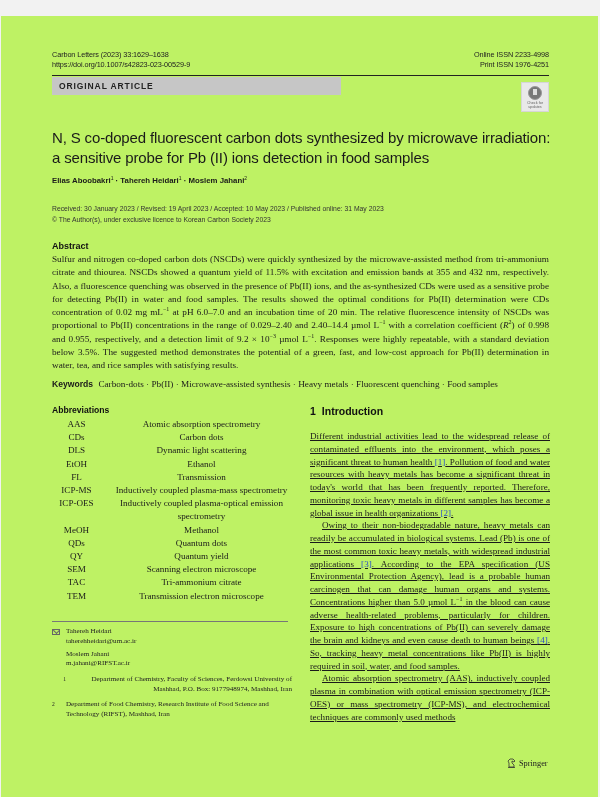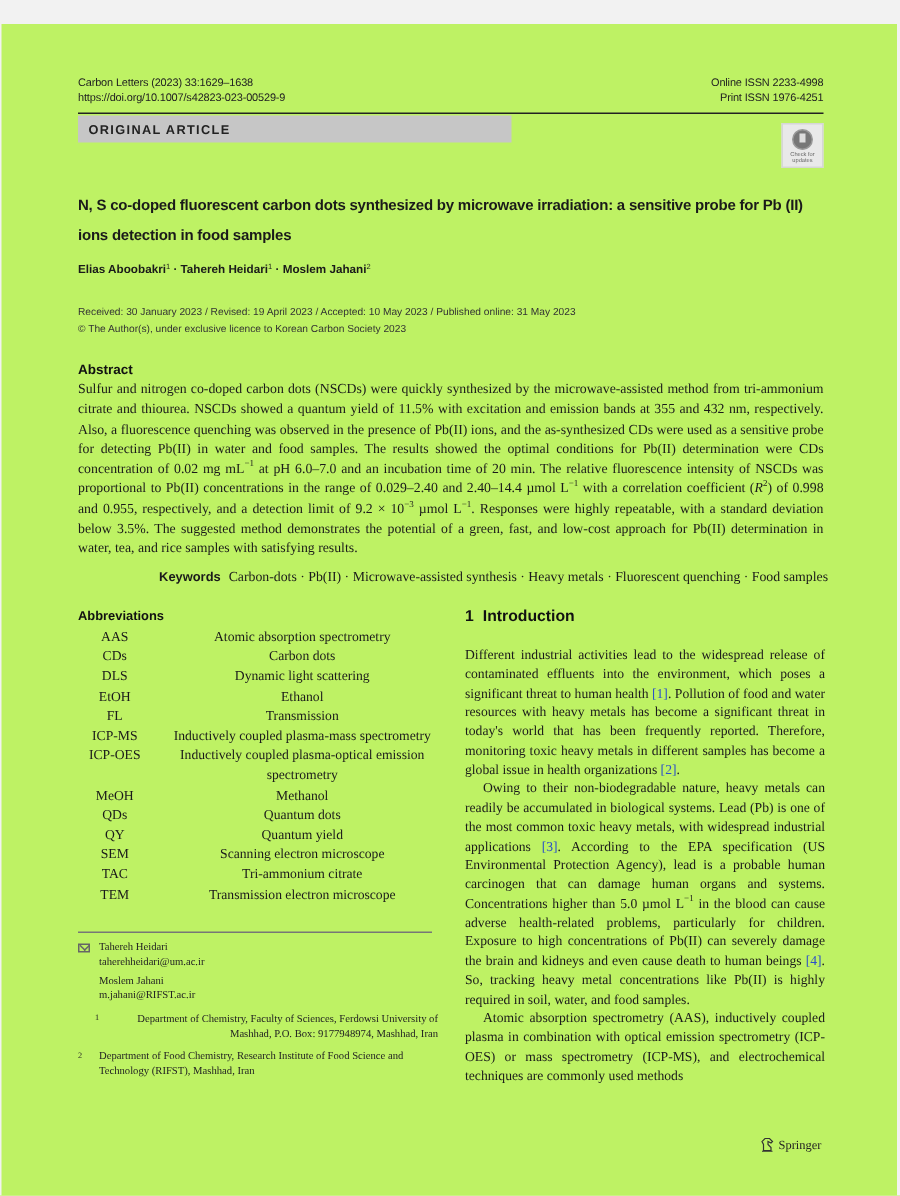--- a/index.html
+++ b/index.html
@@ -27,34 +27,34 @@
   .check-badge .circ {
     width: 12px; height: 12px; border-radius: 50%; background: #777; margin: 3px auto 1px auto; position: relative;
     border: 1px solid #999;
   }
   .check-badge .circ::after {
     content: ""; position: absolute; left: 4px; top: 2px; width: 4px; height: 6px; background: #ddd;
   }
   .check-badge .txt { font-size: 3.8px; line-height: 4.3px; color: #666; }
 
   .title {
-    left: 51px; top: 112px; width: 500px; font-size: 10px; font-weight: bold; color: #1a1a1a;
+    left: 51px; top: 112px; width: 500px; font-size: 15px; font-weight: normal; color: #1a1a1a;
     line-height: 19.5px; letter-spacing: -0.15px;
   }
   .authors { left: 51px; top: 159px; font-size: 7.8px; font-weight: bold; color: #1a1a1a; }
   .authors sup { font-size: 5px; font-weight: normal; vertical-align: 3px; }
   .dates { left: 51px; top: 188px; font-size: 6.8px; color: #333; line-height: 10.5px; }
 
   .abstract-head { left: 51px; top: 225px; font-size: 9px; font-weight: bold; color: #111; }
   .abstract-body {
     left: 51px; top: 237px; width: 497px; font-size: 9.2px; line-height: 13.3px; color: #1a1a1a;
     text-align: justify; text-align-last: left;
   }
   .abstract-body sup { font-size: 6px; line-height: 0; }
-  .keywords { left: 51px; top: 363px; width: 500px; font-size: 9.2px; color: #1a1a1a; white-space: nowrap; text-align: right; }
+  .keywords { left: 51px; top: 363px; width: 500px; font-size: 9.2px; color: #1a1a1a; white-space: nowrap; }
   .keywords .kh { font-family: "Liberation Sans", "DejaVu Sans", sans-serif; font-weight: bold; font-size: 8.6px; margin-right: 3px; }
 
   .abbr-head { left: 51px; top: 389px; font-size: 8.6px; font-weight: bold; color: #111; }
   .abbr-table { left: 51px; top: 402px; width: 250px; font-size: 9.1px; color: #1a1a1a; line-height: 13.2px; text-align: center; }
   .abbr-row { display: flex; }
   .abbr-key { width: 49px; flex: none; }
   .abbr-val { flex: 1; }
 
   .fn-rule { left: 51px; top: 605px; width: 236px; height: 1px; background: #777; }
   .fn-block { left: 51px; top: 611px; width: 240px; font-size: 7.1px; color: #222; line-height: 9.8px; }
@@ -67,21 +67,21 @@
     content: ""; position: absolute; left: 1px; top: -2px; width: 4px; height: 4px;
     border-right: 1px solid #666; border-bottom: 1px solid #666; transform: rotate(45deg);
   }
 
   .intro-head { left: 309px; top: 389px; font-size: 10.5px; font-weight: bold; color: #111; }
   .intro-head .num { margin-right: 6px; }
   .intro-body {
     left: 309px; top: 414px; width: 240px; font-size: 9.1px; line-height: 12.75px; color: #1a1a1a;
     text-align: justify;
   }
-  .intro-body p { margin: 0; }
+  .intro-body p { margin: 0; text-decoration: underline; }
   .intro-body p + p { text-indent: 12px; }
   .intro-body .ref { color: #2b4fc9; }
   .intro-body sup { font-size: 6px; line-height: 0; }
 
   .springer { left: 506px; top: 742px; font-size: 8.3px; color: #222; display: flex; align-items: flex-end; }
   .springer-icon { width: 9px; height: 10px; margin-right: 3px; }
 </style>
 </head>
 <body>
 

